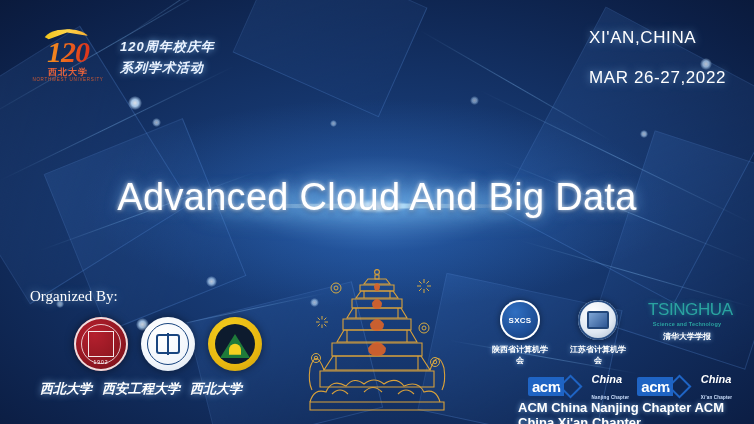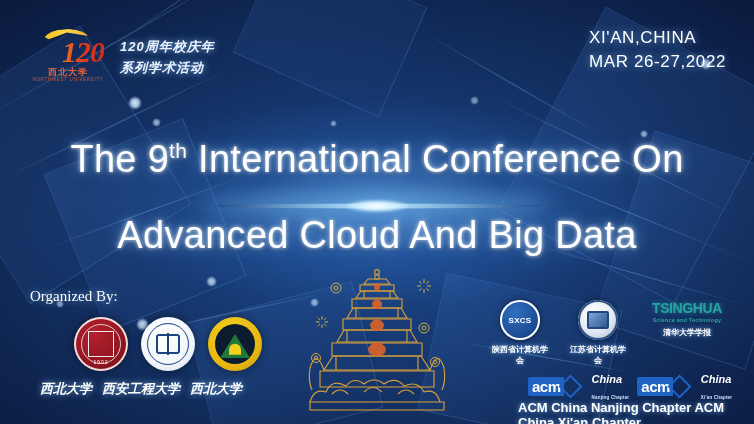--- a/index.html
+++ b/index.html
@@ -57,39 +57,39 @@
     border-radius:50%/100% 100% 0 0;
     background:linear-gradient(90deg,#f0c419,#ffd54a,#f7a82b);
     clip-path:polygon(0 55%, 18% 12%, 55% 0, 100% 18%, 92% 52%, 50% 26%, 12% 78%);
   }
   .anniv .num {
     position:absolute; left:2px; top:10px; width:72px; height:32px;
     font-family:"Liberation Serif", serif; font-style:italic; font-weight:bold;
     font-size:30px; letter-spacing:-1px;
     background:linear-gradient(95deg,#f6b322 0%,#f07a1e 38%,#e03a1c 72%,#d22a18 100%);
     -webkit-background-clip:text; background-clip:text; color:transparent;
-    text-align:right; line-height:32px;
+    text-align:center; line-height:32px;
   }
   .anniv .cn {
     position:absolute; left:0; top:40px; width:76px; text-align:center;
     font-size:9px; color:#e8623a; font-weight:bold; letter-spacing:1px;
   }
   .anniv .en {
     position:absolute; left:0; top:51px; width:76px; text-align:center;
     font-size:4.5px; color:#cf5a33; letter-spacing:0.7px;
   }
   .anniv-txt { display:flex; flex-direction:column; gap:3px; margin-left:2px; }
   .anniv-txt span {
     font-size:13px; color:#eaf3ff; font-weight:bold; letter-spacing:1px;
     font-style:italic;
     text-shadow:0 0 7px rgba(140,200,255,0.8);
   }
   .hdr-right {
     position:absolute; right:28px; top:28px; text-align:left;
-    display:flex; flex-direction:column; gap:4px;
+    display:flex; flex-direction:column; gap:20px;
   }
   .hdr-right span {
     font-size:17px; color:#ffffff; letter-spacing:0.6px;
     text-shadow:0 0 9px rgba(150,205,255,0.7);
   }
 
   
   .title { position:absolute; left:0; right:0; top:140px; text-align:center; }
   .title .ln {
     color:#ffffff; font-size:38px; font-weight:normal; letter-spacing:0.3px;
@@ -144,21 +144,21 @@
   .sb1 { background:radial-gradient(circle at 38% 30%, #ffffff 0%, #dfe8f2 55%, #9fb2c8 100%);
          box-shadow:0 0 6px rgba(0,0,0,0.45), inset 0 0 0 2px #2a4f84; }
   .sb1::after { content:""; position:absolute; left:50%; top:50%; transform:translate(-50%,-50%);
                 width:18px; height:14px; border:2px solid #23477a; border-radius:2px;
                 background:linear-gradient(135deg,#7fa6d6,#2d5693); }
   .sb2 { background:radial-gradient(circle at 38% 30%, #2f6fc2 0%, #1d4e96 60%, #123563 100%);
          box-shadow:0 0 6px rgba(0,0,0,0.45), inset 0 0 0 2px #ffffff; }
   .sb2 .sxcs { position:absolute; left:0; right:0; top:50%; transform:translateY(-50%);
                font-size:8px; font-weight:bold; color:#ffffff; letter-spacing:0.3px; }
   .tsing { width:78px; text-align:center; }
-  .tsing-main { font-size:14px; font-weight:bold; color:#2aa3a0; letter-spacing:-0.4px;
+  .tsing-main { font-size:17px; font-weight:normal; color:#2aa3a0; letter-spacing:-0.4px;
                 text-shadow:0 0 5px rgba(40,180,175,0.6); }
   .tsing-sub { font-size:5.5px; font-weight:bold; color:#2aa3a0; letter-spacing:0.2px; margin-top:1px; }
   .spon-cn { font-size:8px; color:#ffffff; margin-top:4px; font-weight:bold;
              text-shadow:0 0 5px rgba(150,205,255,0.8); }
 
   
   .acm-row { position:absolute; left:528px; top:370px; display:flex; gap:8px; }
   .acm-logo { display:flex; align-items:center; gap:2px; }
   .acm-mark {
     font-size:15px; font-weight:bold; color:#ffffff; letter-spacing:-0.5px;
@@ -228,21 +228,20 @@
       <span>系列学术活动</span>
     </div>
   </div>
 
   <div class="hdr-right">
     <span>XI'AN,CHINA</span>
     <span>MAR 26-27,2022</span>
   </div>
 
   <div class="title">
-    <div class="ln"><span>The 9</span><sup>th</sup><span> International Conference On</span></div>
     <div class="ln ln2">Advanced Cloud And Big Data</div>
   </div>
 
   <div class="pagoda">
     <svg viewBox="0 0 150 150" width="150" height="150" aria-hidden="true">
       <g fill="none" stroke="#d9a13a" stroke-width="1.1">
         <circle cx="75" cy="6" r="2.4"></circle>
         <path d="M73 9 h4 v4 h-4 z"></path>
         <path d="M62 18 h26 l-4 -5 h-18 z"></path>
         <path d="M58 19 h34 v6 h-34 z"></path>

